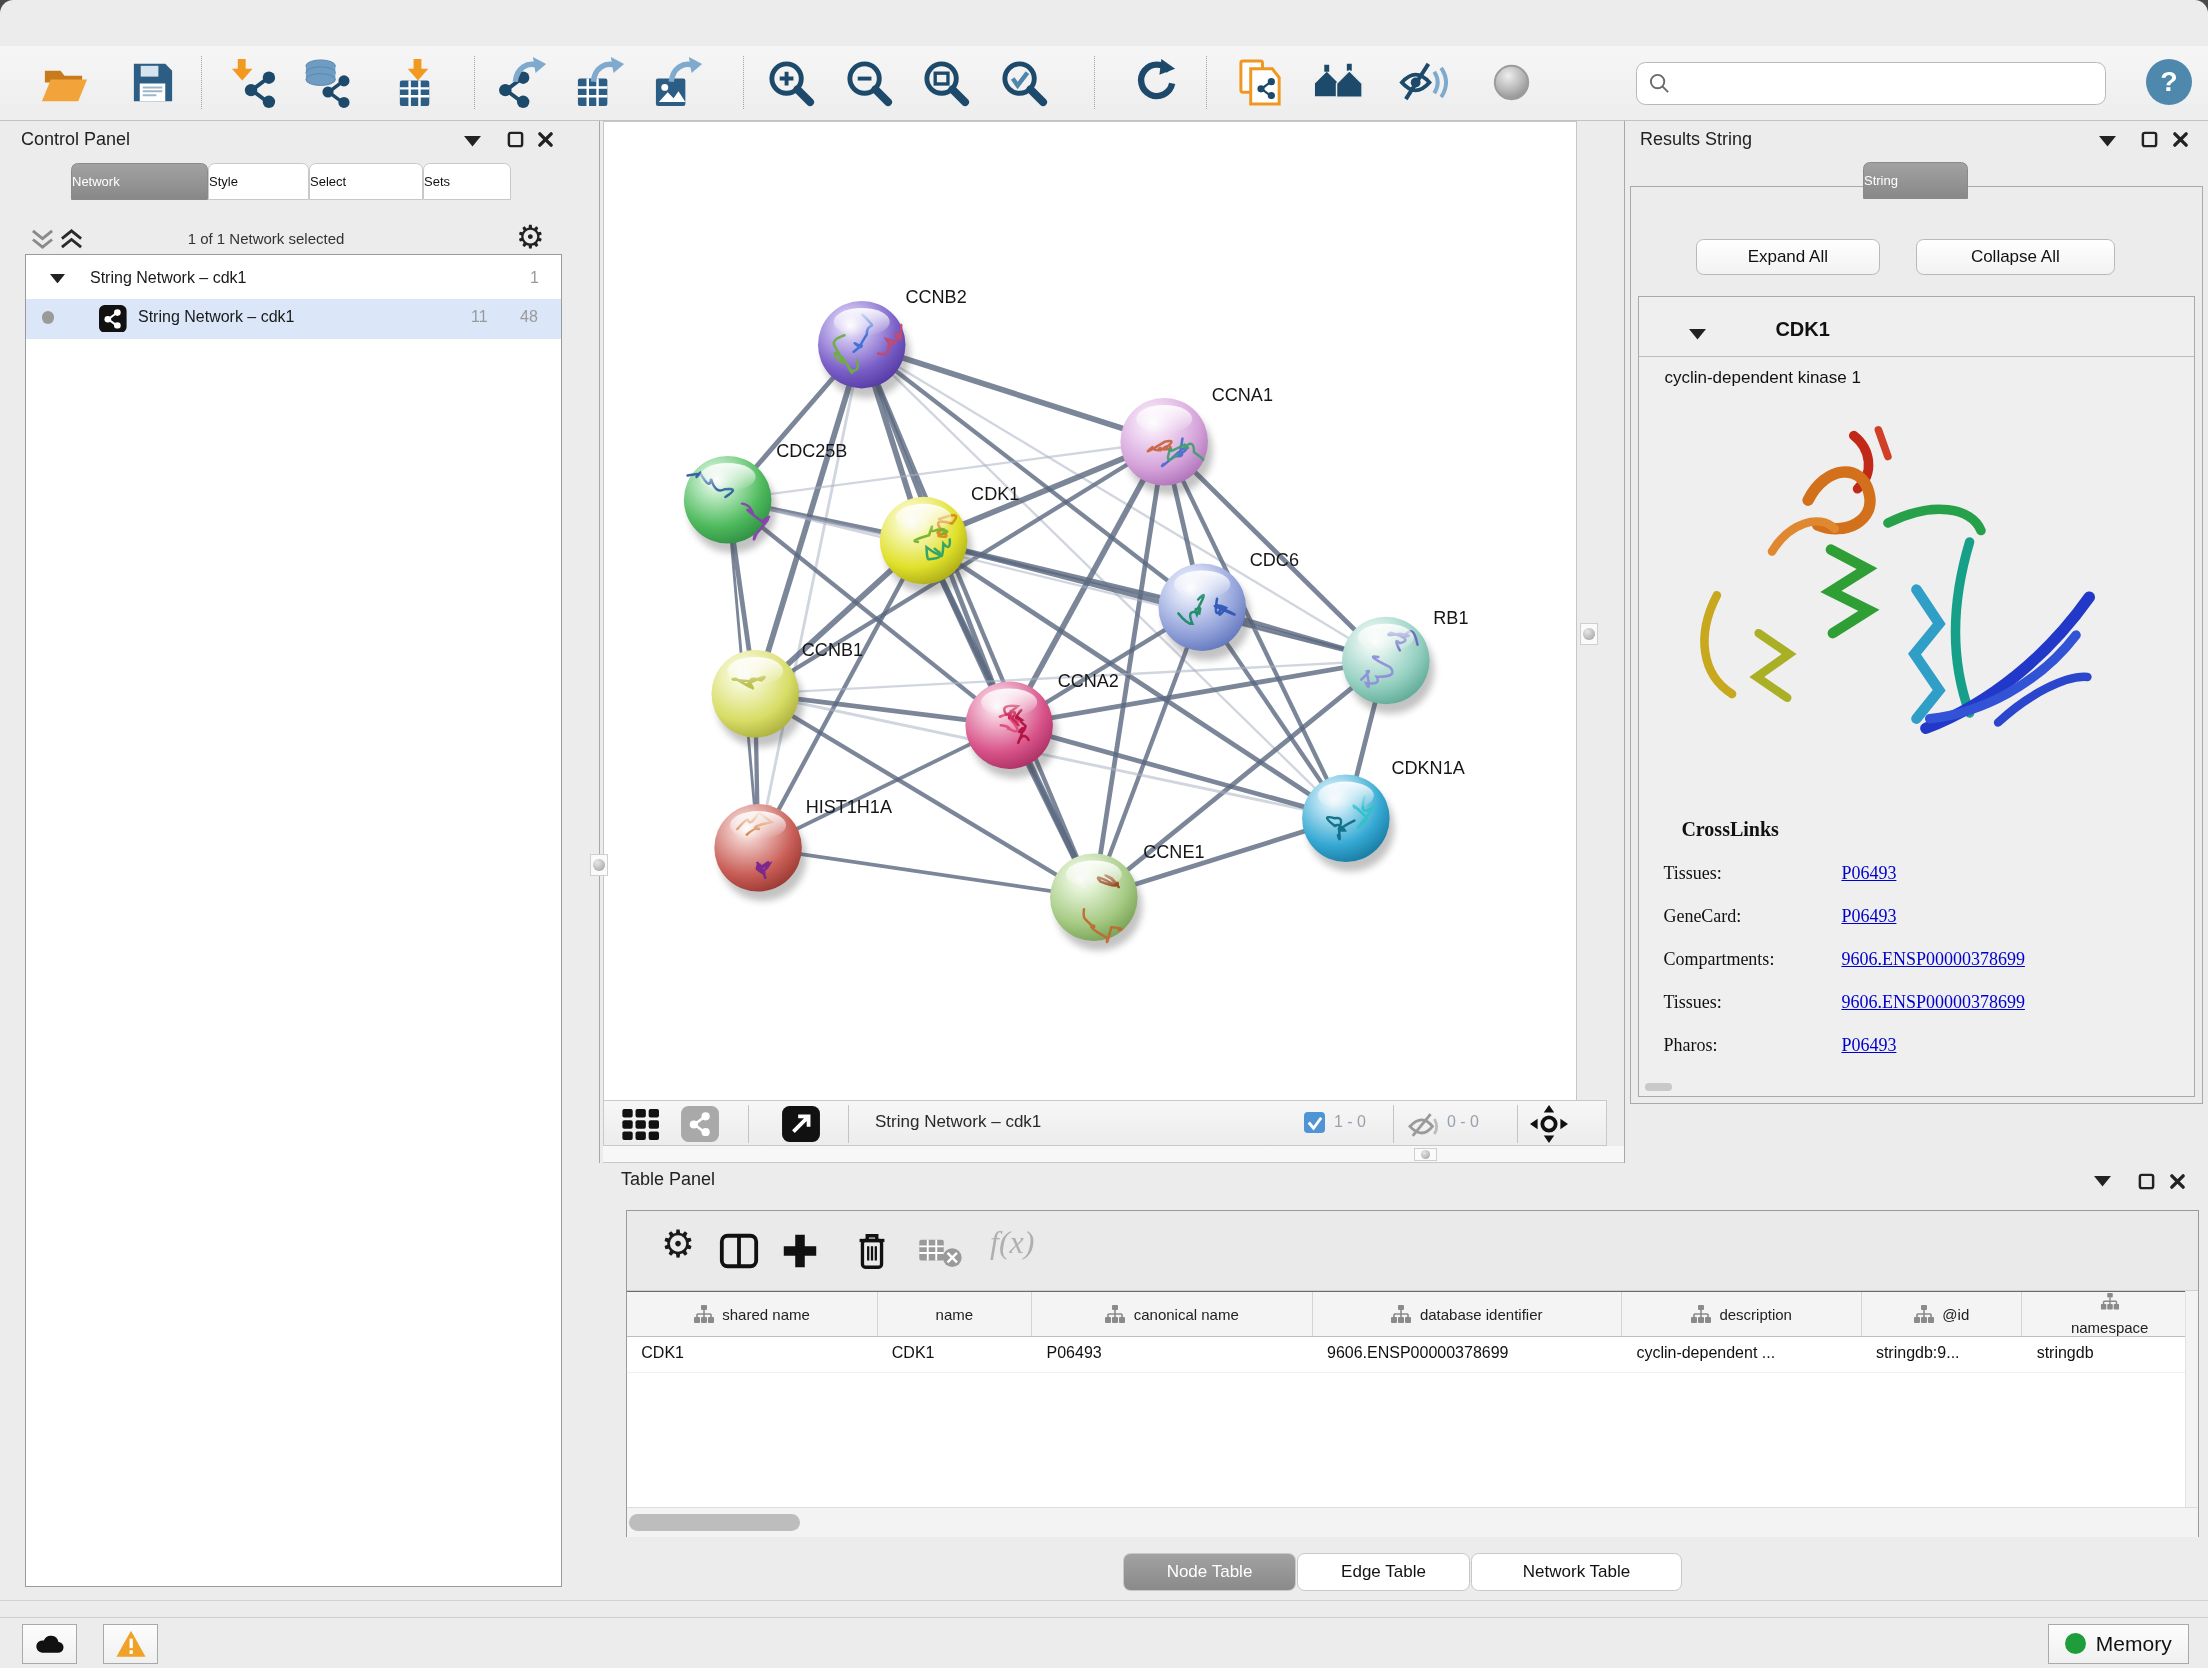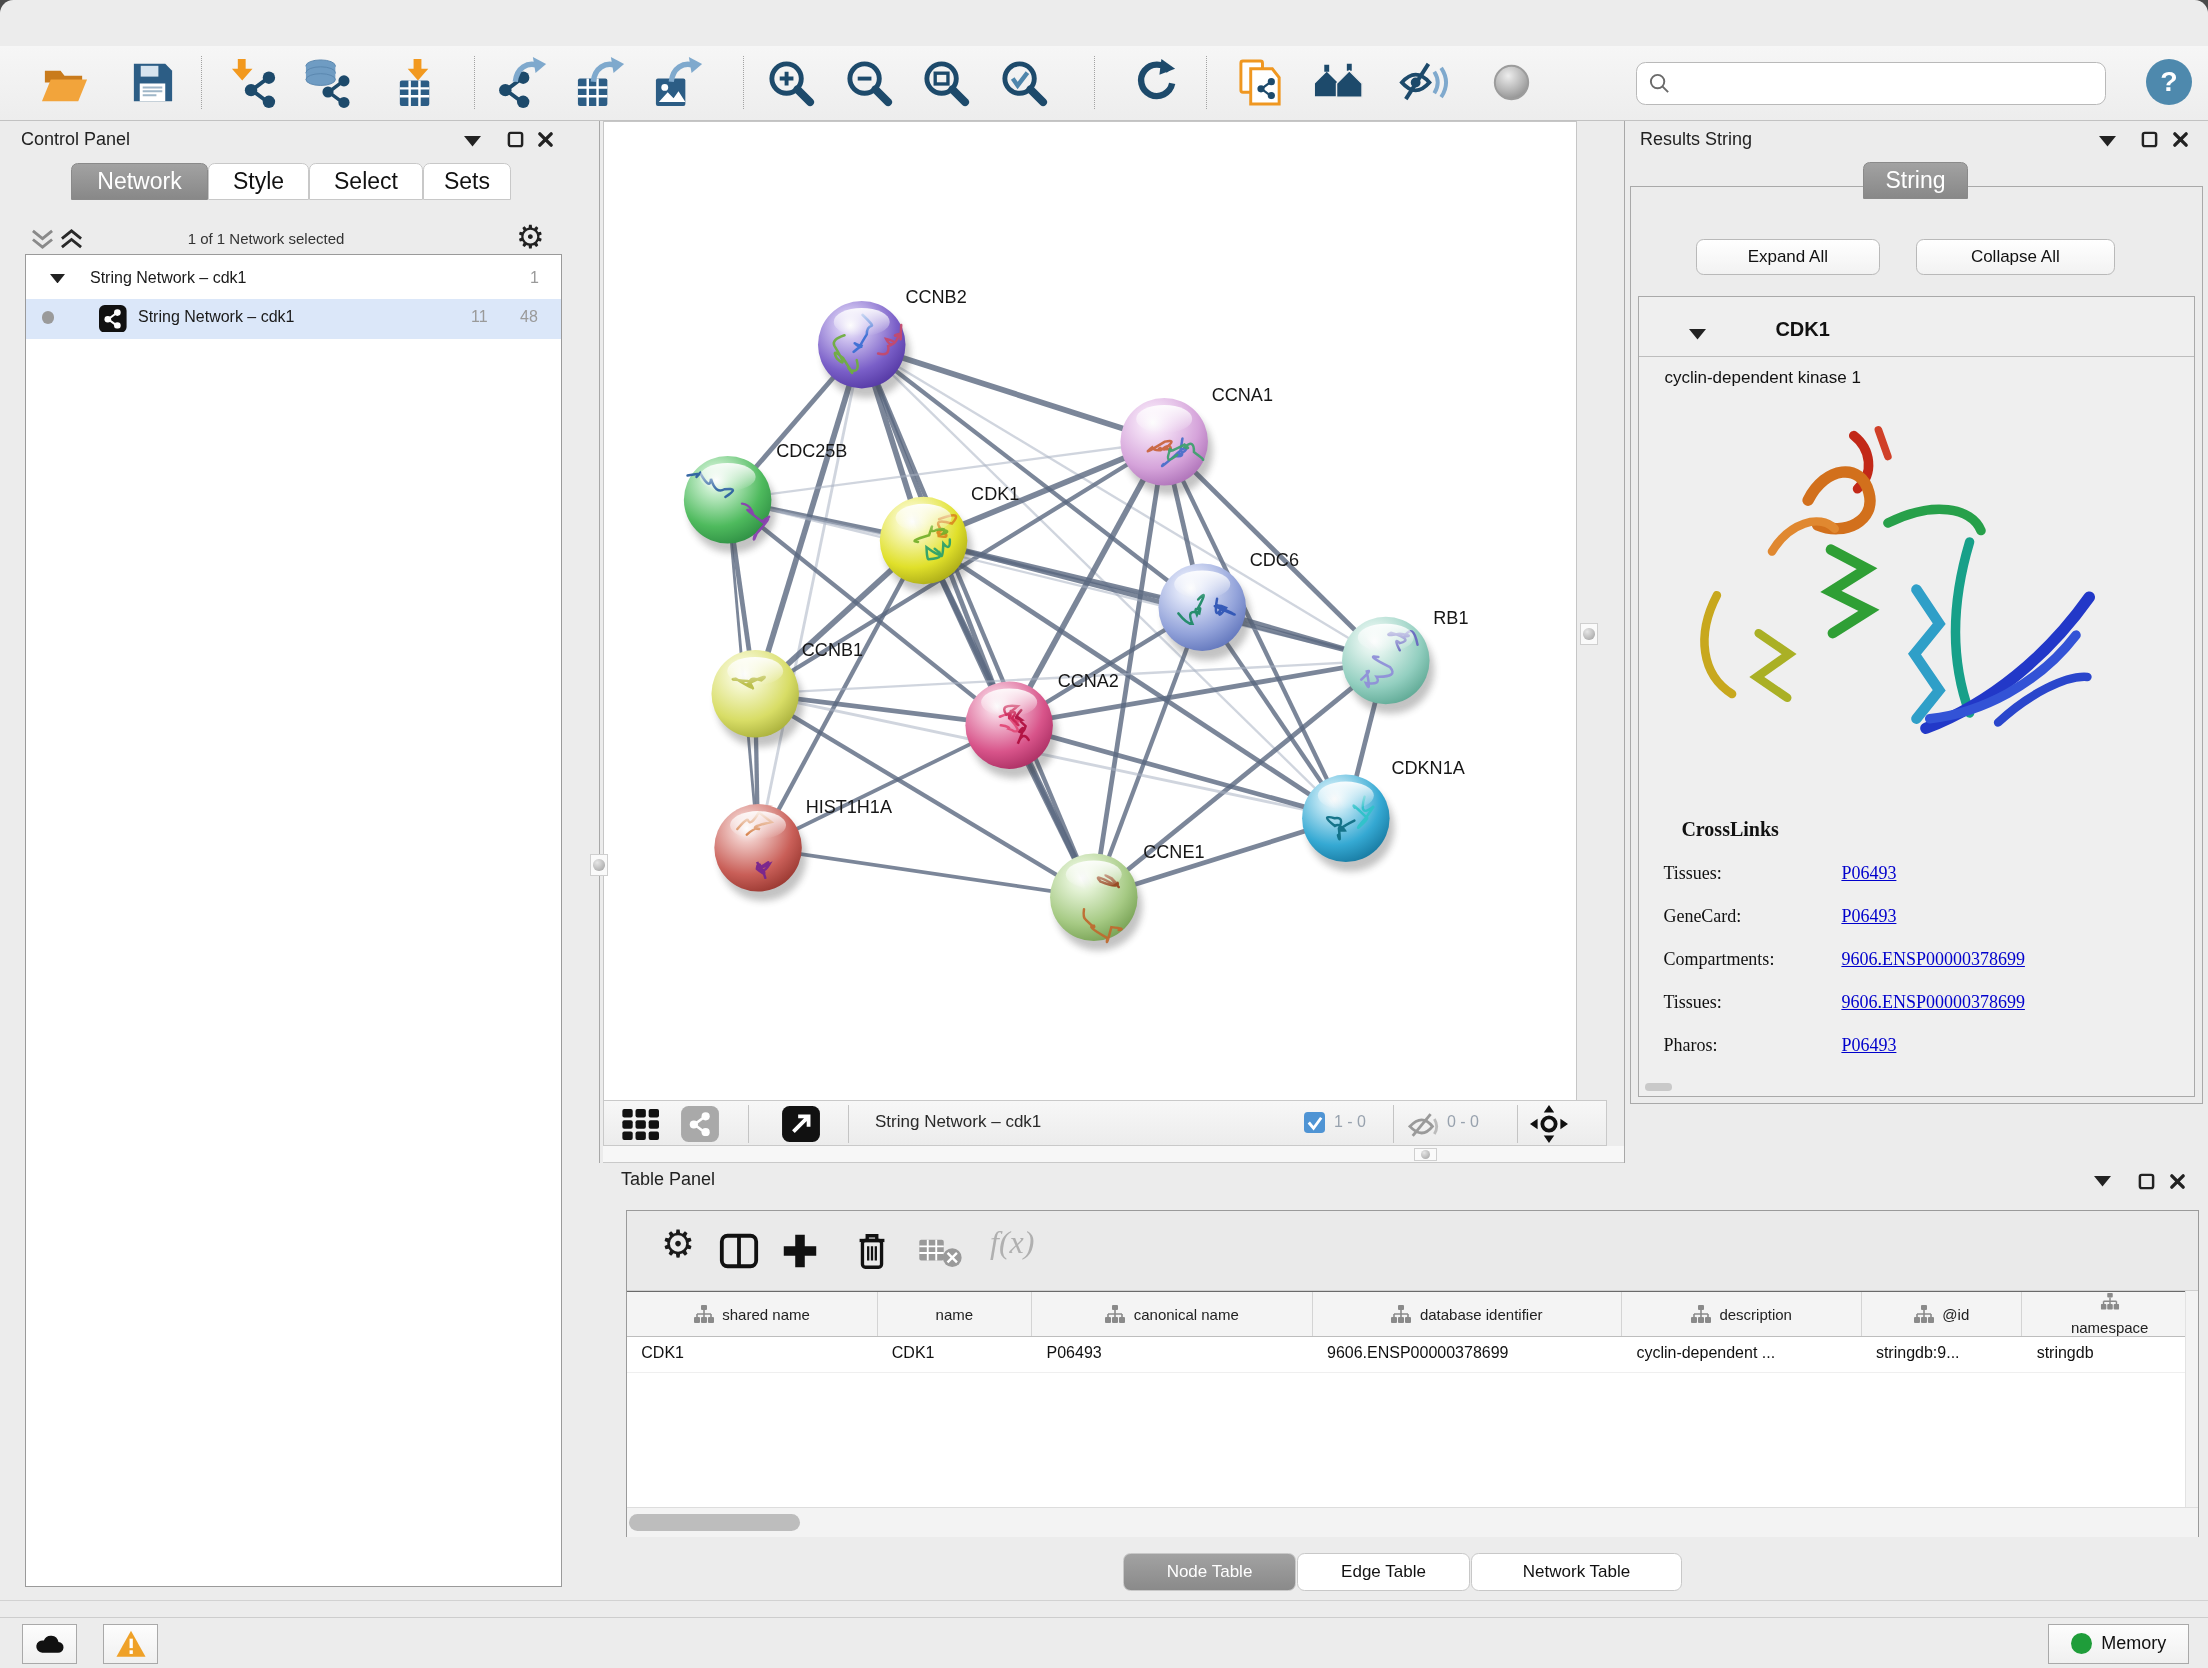--- a/index.html
+++ b/index.html
@@ -21,21 +21,21 @@
   .tbi svg{width:100%;height:100%;}
   .tbdiv{position:absolute;top:9.5px;height:53px;border-left:1.9px dotted #a2a2a2;}
   .searchbox{position:absolute;left:1636px;top:16px;width:470px;height:43px;background:#fff;
       border:1px solid #b9b9b9;border-radius:9.5px;display:flex;align-items:center;padding:0 11.4px;}
   .helpbtn{position:absolute;left:2146px;top:13.3px;width:46px;height:46px;border-radius:50%;
       background:#4e89ad;color:#fff;font-size:28.5px;font-weight:bold;text-align:center;line-height:44px;}
   
   .ptitle{font-size:18px;color:#222;}
   .picon{position:absolute;cursor:pointer;}
   .tab{position:absolute;height:37px;background:#fff;border:1px solid #c8c8c8;border-radius:6.7px 6.7px 0 0;
-      font-size:23px;color:#111;text-align:center;line-height:35px;cursor:pointer;}
+      font-size:13px;color:#111;text-align:left;line-height:35px;cursor:pointer;}
   .tab.sel{background:linear-gradient(#a2a2a2,#888);color:#fff;border-color:#8a8a8a;}
   
   .cpanel{position:absolute;left:0;top:121px;width:590px;height:1496px;background:#ececec;}
   .treebox{position:absolute;left:25px;top:133px;width:537px;height:1333px;background:#fff;border:1px solid #9a9a9a;}
   .trow{position:absolute;left:0;width:535px;height:36px;font-size:16px;color:#1a1a1a;cursor:pointer;}
   .trow .cnt{position:absolute;color:#9a9a9a;}
   
   .canvas{position:absolute;left:603px;top:121px;width:974px;height:980px;background:#fff;border:1px solid #c6c6c6;}
   .nlabel{font-family:"Liberation Sans",sans-serif;font-size:19px;fill:#161616;}
   .vsplit{position:absolute;top:121px;width:48px;height:1042px;}
@@ -759,17 +759,17 @@
     </div>
     <div class="sbtn" style="left:103px;width:55px">
       <svg width="32" height="29.5" viewBox="0 0 44 40">
           <path d="M22 2L42 38H2z" fill="#efa128"></path>
           <rect x="20" y="13" width="4.5" height="13" fill="#fff"></rect>
           <rect x="20" y="29" width="4.5" height="5" fill="#fff"></rect>
         </svg>
     </div>
     <div class="sbtn" style="left:2048px;width:141px">
       <span class="memdot"></span>
-      <span style="font-size:18px;color:#111">Memory</span>
+      <span style="font-size:21px;color:#111">Memory</span>
     </div>
   </div>
 </div>
 
 
 </body></html>

